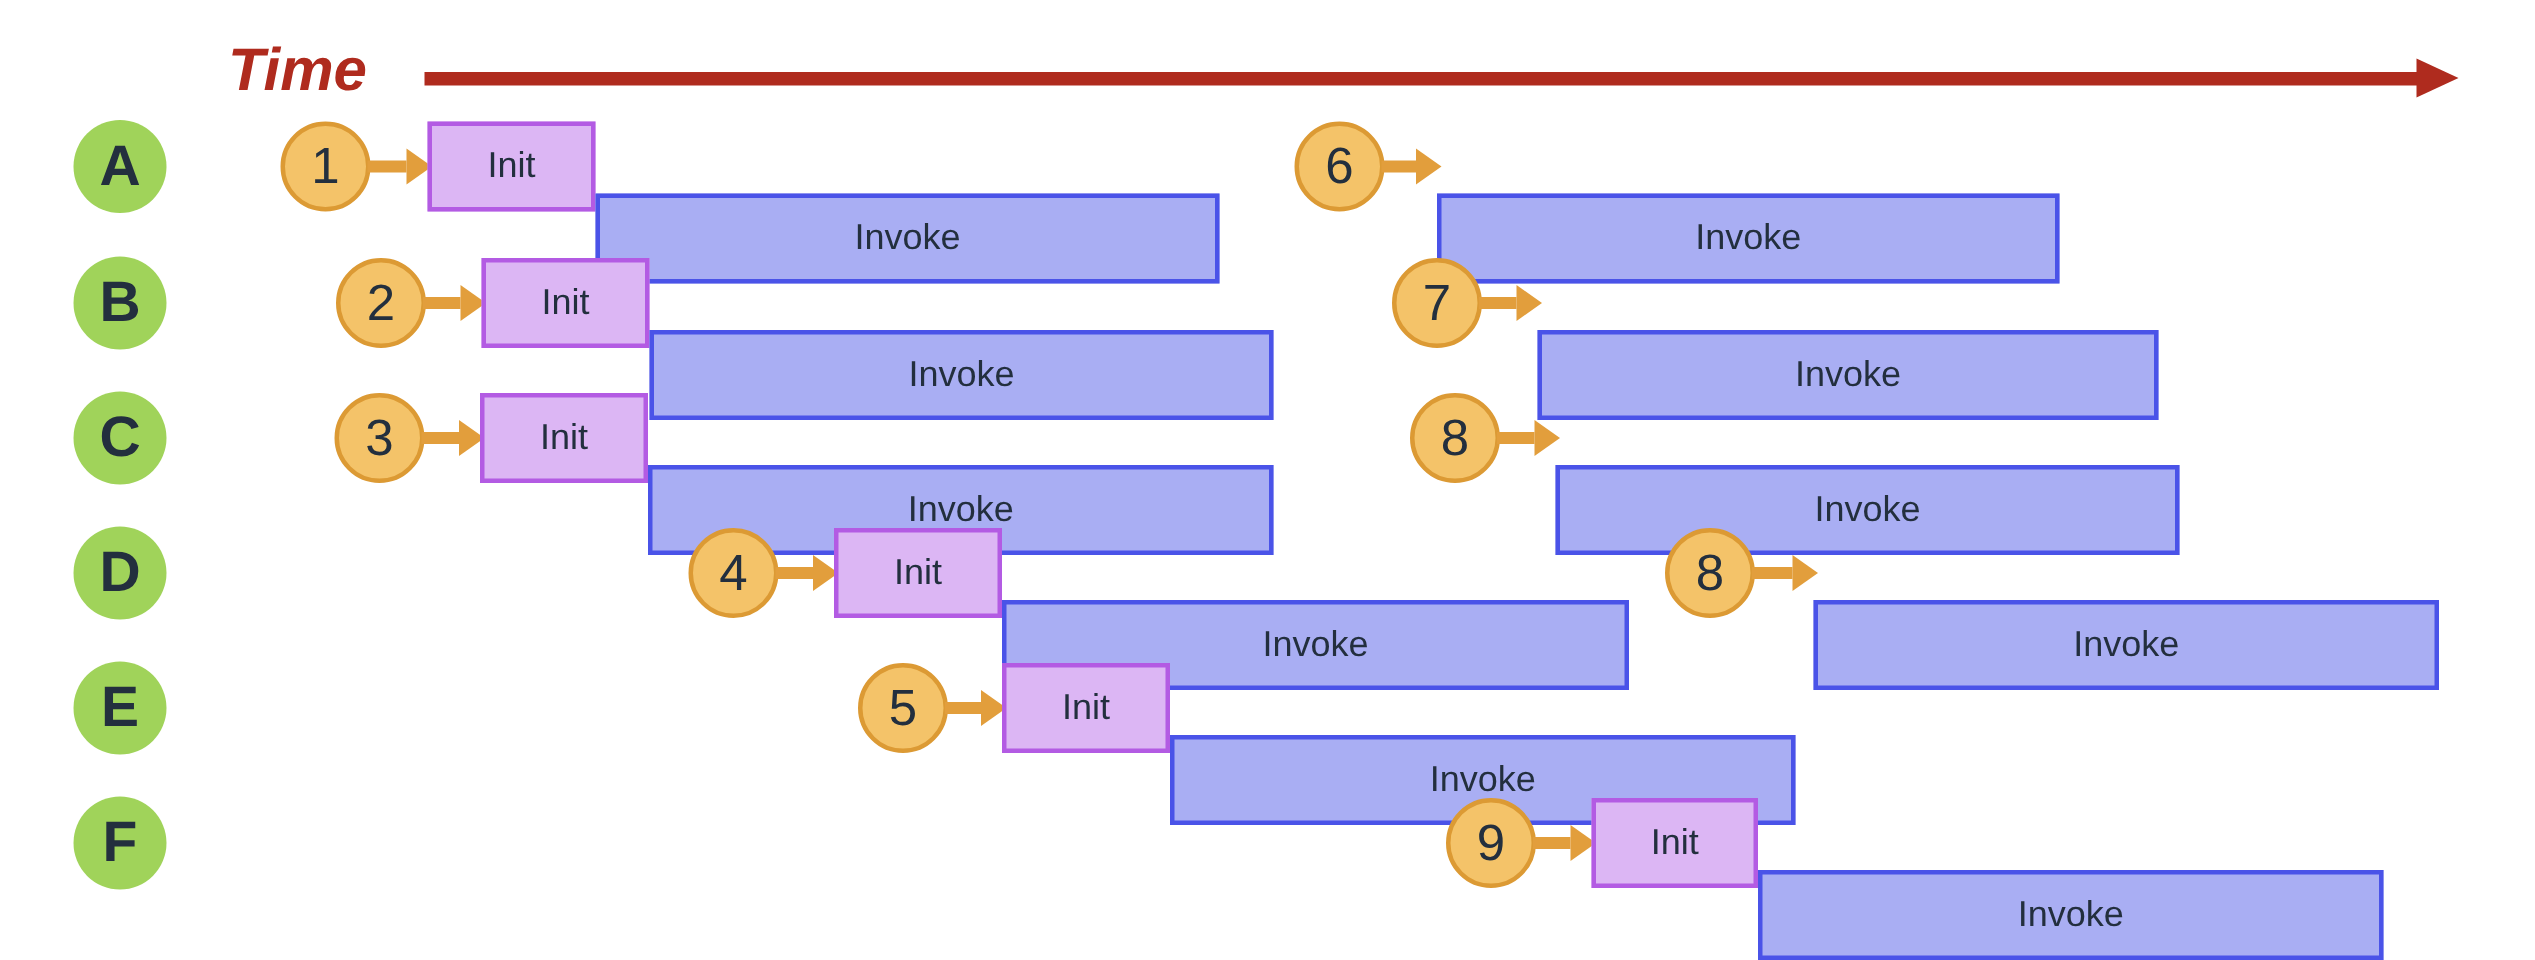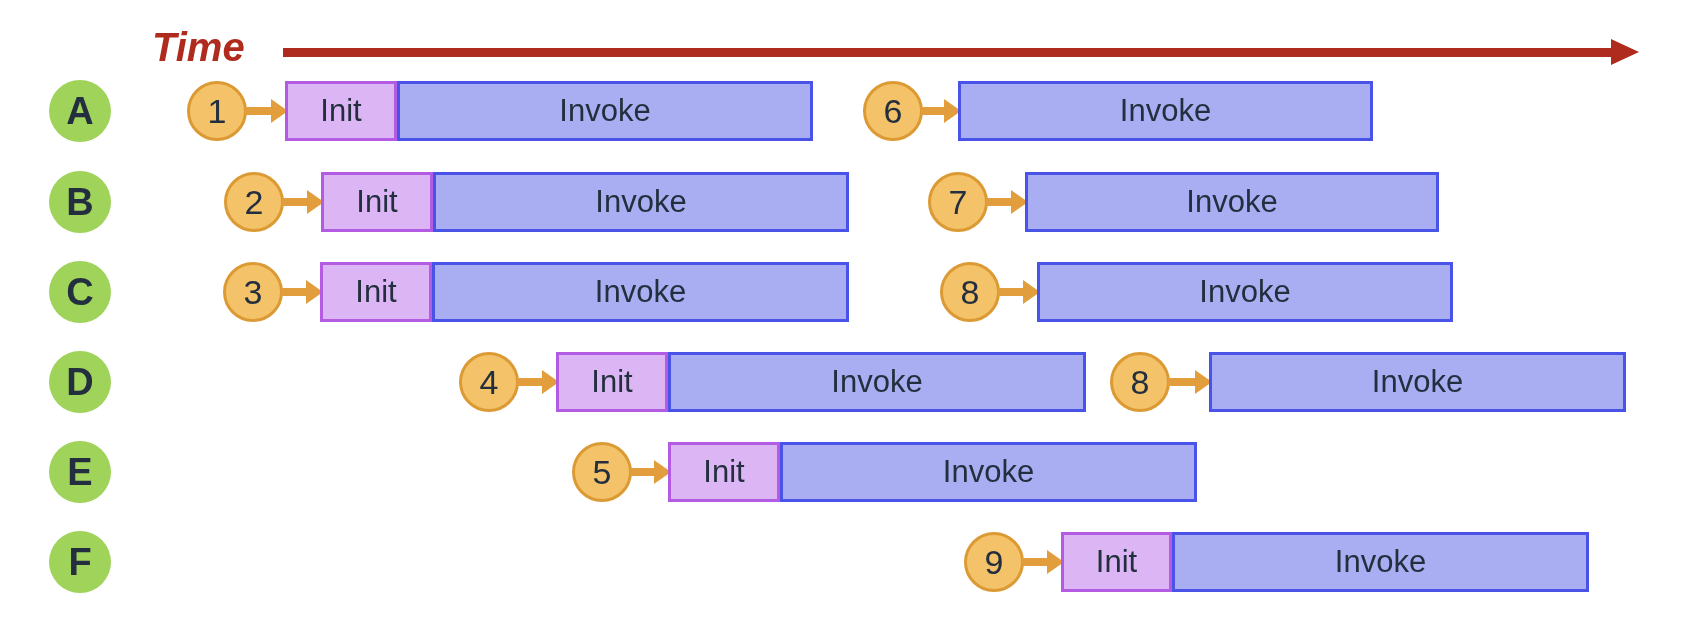--- a/index.html
+++ b/index.html
@@ -31,24 +31,24 @@
   }
   .arrow-shaft{position:absolute;height:8px;background:var(--arrow-orange);}
   .arrow-head{
     position:absolute;width:0;height:0;
     border-top:12px solid transparent;border-bottom:12px solid transparent;
     border-left:17px solid var(--arrow-orange);
   }
   .bar{
     position:absolute;height:60px;box-sizing:border-box;
     display:flex;align-items:center;justify-content:center;
-    font-size:31px;font-weight:400;color:var(--text-dark);
+    font-size:24px;font-weight:400;color:var(--text-dark);
   }
   .bar.init{background:var(--init-fill);border:3px solid var(--init-border);}
-  .bar.invoke{background:var(--invoke-fill);border:3px solid var(--invoke-border);}
+  .bar.invoke{background:var(--invoke-fill);border:3px solid var(--invoke-border);margin-top:48px;}
 </style>
 </head>
 <body>
 
 <div class="stage">
   <div class="time-label" style="left: 152px; top: 27px;">Time</div>
   <div class="time-line" style="left: 283px; top: 48px; width: 1329px;"></div>
   <div class="time-head" style="left: 1611px; top: 39px; border-left-width: 28px;"></div>
   <div id="rows-root">
       <div class="row-circle" style="left: 49px; top: 80px;">A</div>

